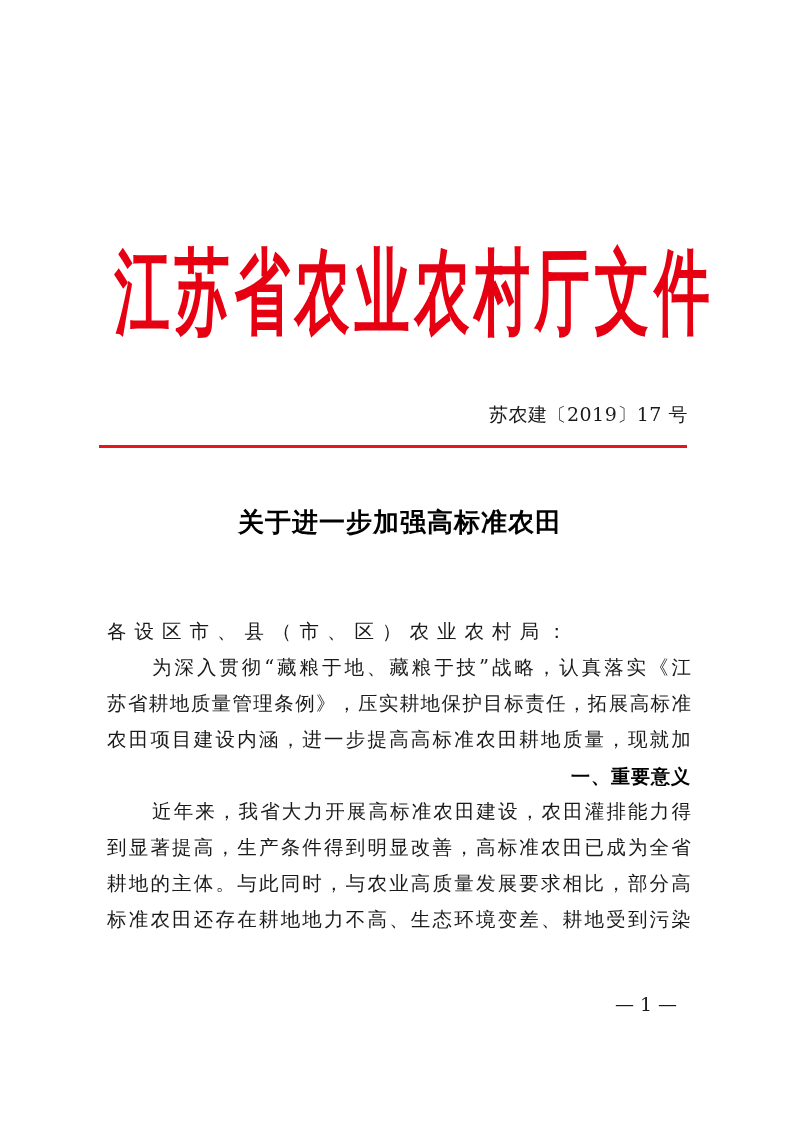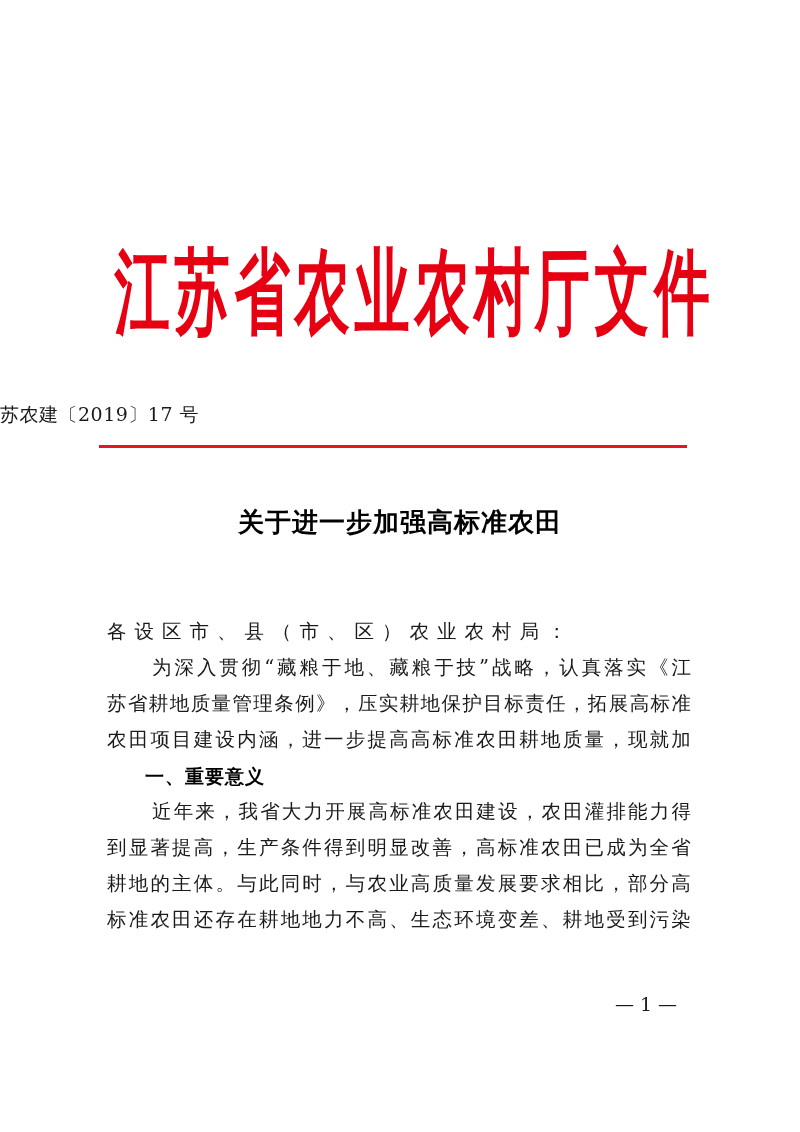--- a/index.html
+++ b/index.html
@@ -42,21 +42,21 @@
       transform: scale(0.92, 1.55);
       transform-origin: center center;
       width: 60px;
       text-align: center;
     }
     .doc-number {
       position: absolute;
       left: 0;
       top: 402px;
       width: 688px;
-      text-align: left;
+      text-align: right;
       font-size: 19px;
       letter-spacing: 0.5px;
       color: #1a1a1a;
     }
     .red-rule {
       position: absolute;
       left: 99px;
       top: 445px;
       width: 588px;
       height: 3px;
@@ -95,20 +95,21 @@
     .line span.ch { display: inline-block; }
     .heading {
       font-family: "DejaVu Sans", "Liberation Sans", sans-serif;
       font-weight: bold;
       font-size: 19px;
       padding-left: 38px;
       height: 36px;
       line-height: 36px;
       letter-spacing: 1px;
       color: #000;
+      text-align: right;
     }
     .page-number {
       position: absolute;
       left: 606px;
       top: 993px;
       width: 80px;
       text-align: center;
       font-size: 19px;
       color: #1a1a1a;
       white-space: nowrap;

